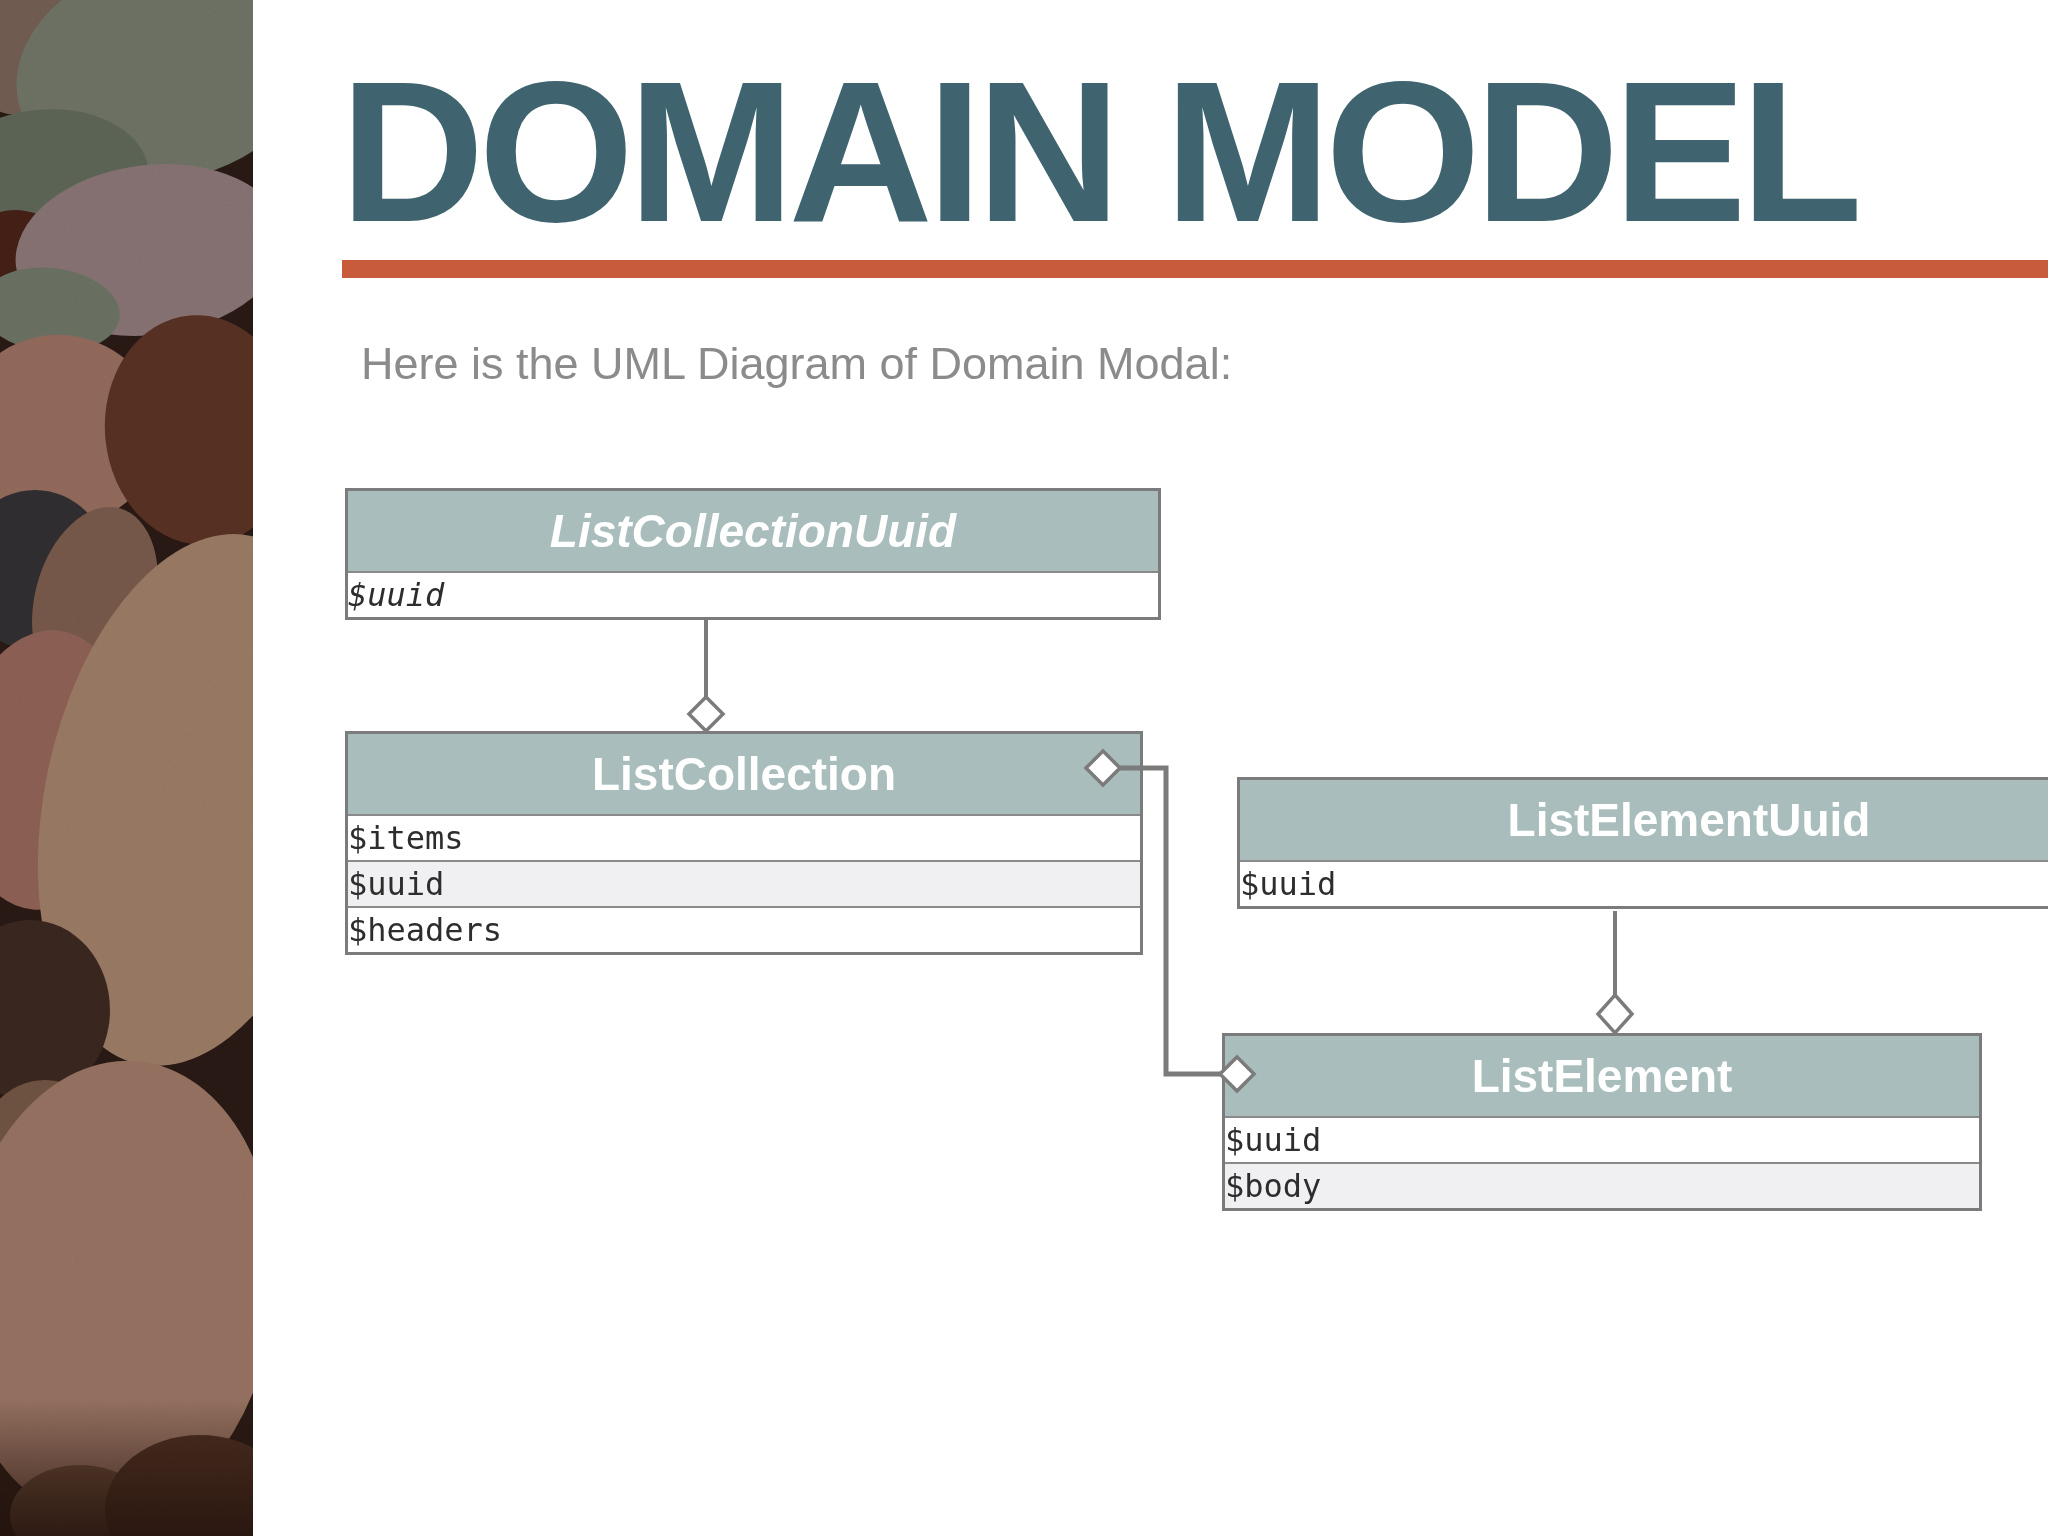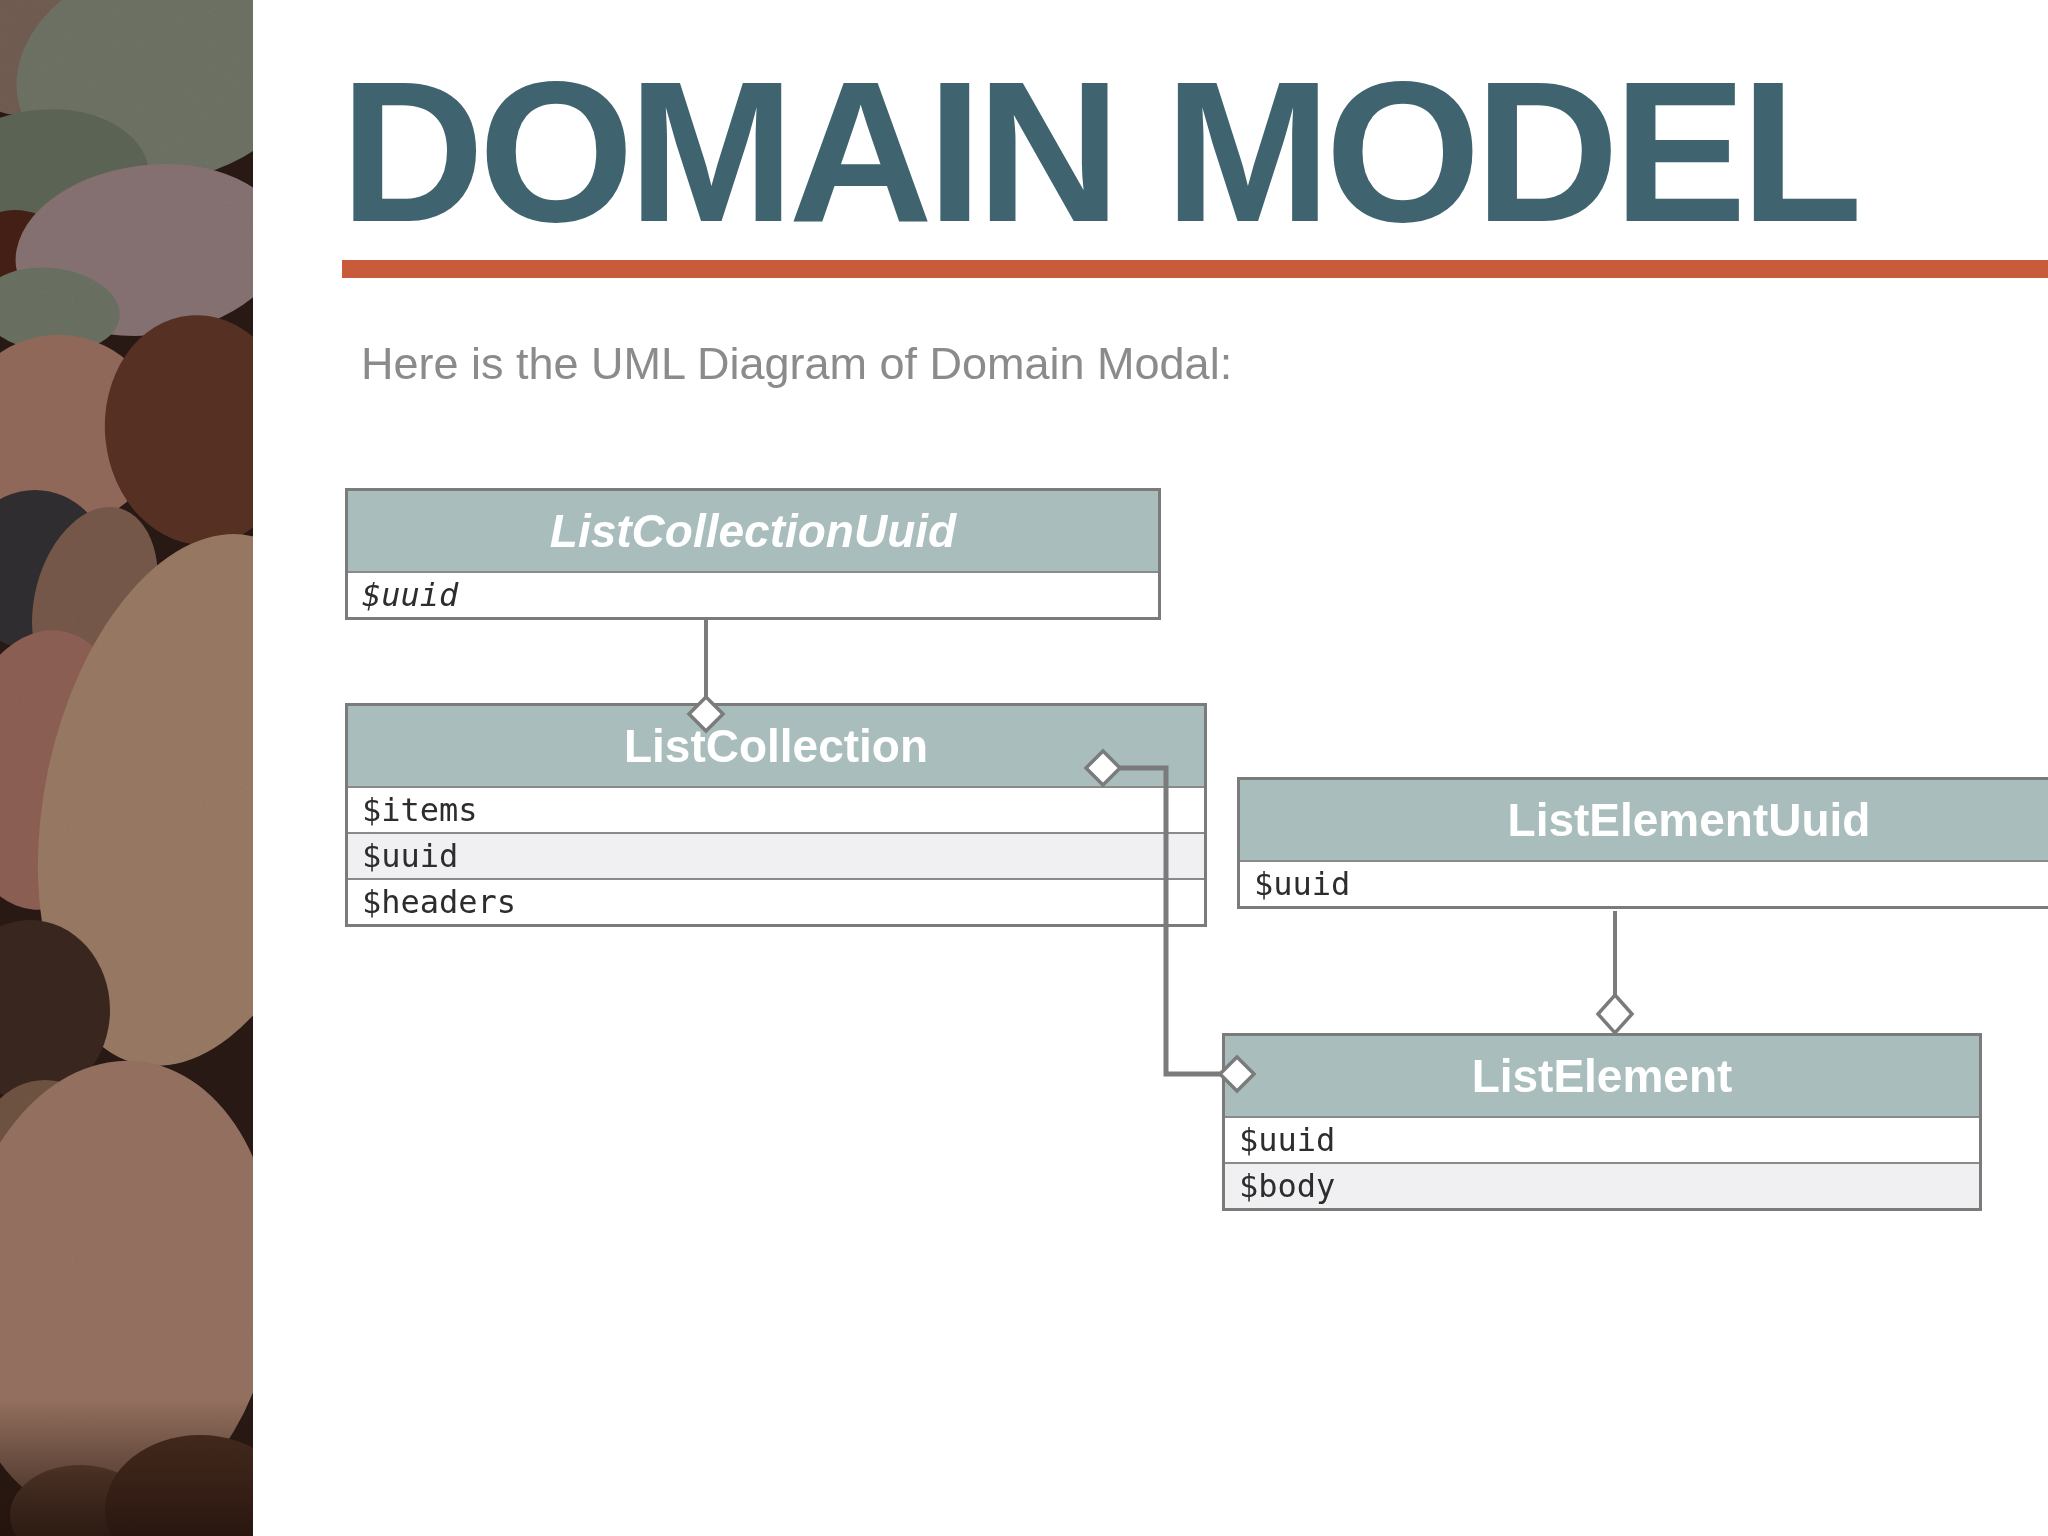--- a/index.html
+++ b/index.html
@@ -60,21 +60,21 @@
     text-align: center;
     background: var(--class-header-bg, #a9bdbc);
     color: var(--class-header-text, #ffffff);
     font-size: 46px;
     font-weight: 700;
   }
   .uml-row {
     height: 44px;
     line-height: 44px;
     border-top: 2px solid #8a8a8a;
-    padding-left: 14px;
+    padding-left: 0;
     font-family: "DejaVu Sans Mono", monospace;
     font-size: 32px;
     color: #2d2d2d;
     background: #ffffff;
   }
   .uml-row.alt { background: var(--class-alt-row-bg, #f0f0f2); }
 
   
   .connectors {
     position: absolute;
@@ -137,21 +137,21 @@
 
   <h1 class="slide-title">DOMAIN MODEL</h1>
   <div class="accent-rule"></div>
   <p class="slide-subtitle">Here is the UML Diagram of Domain Modal:</p>
 
   <div class="uml-class" style="left:345px; top:488px; width:816px;font-style:italic;">
     <div class="uml-head">ListCollectionUuid</div>
     <div class="uml-row">$uuid</div>
   </div>
 
-  <div class="uml-class" style="left:345px; top:703px; width:862px;">
+  <div class="uml-class" style="left:345px; top:731px; width:798px;">
     <div class="uml-head">ListCollection</div>
     <div class="uml-row">$items</div>
     <div class="uml-row alt">$uuid</div>
     <div class="uml-row">$headers</div>
   </div>
 
   <div class="uml-class" style="left:1237px; top:777px; width:904px;">
     <div class="uml-head">ListElementUuid</div>
     <div class="uml-row">$uuid</div>
   </div>

